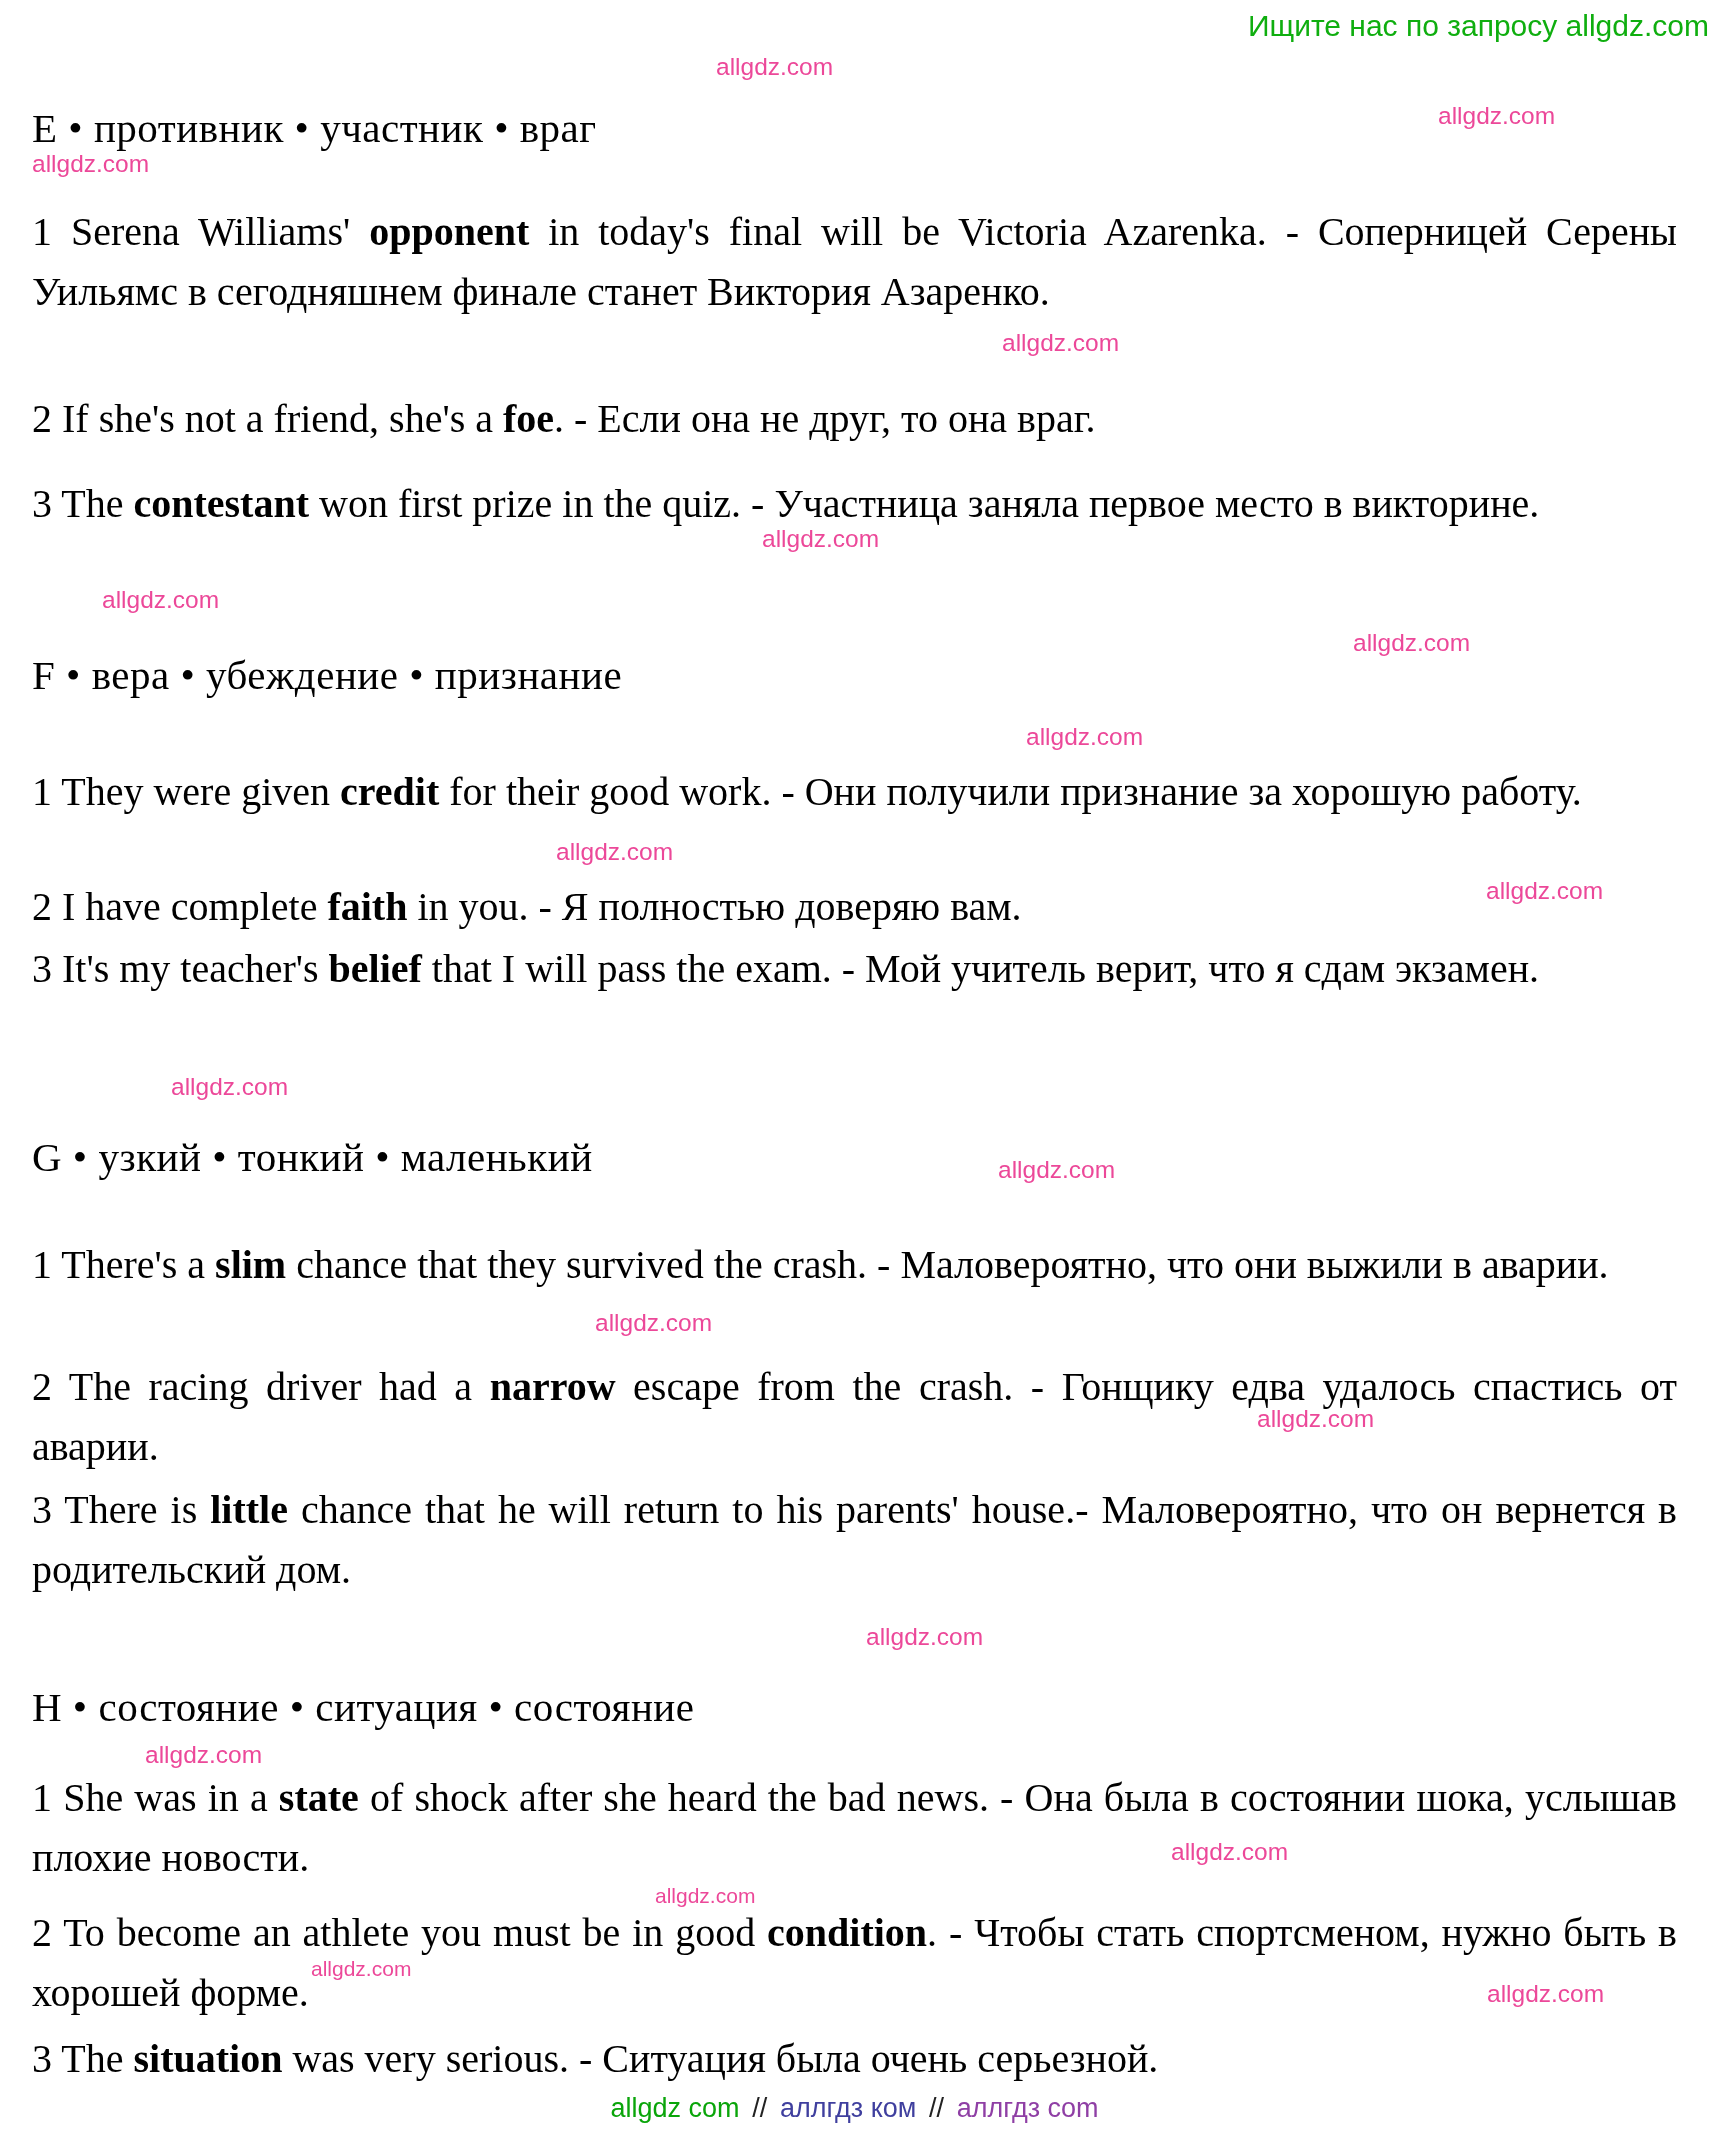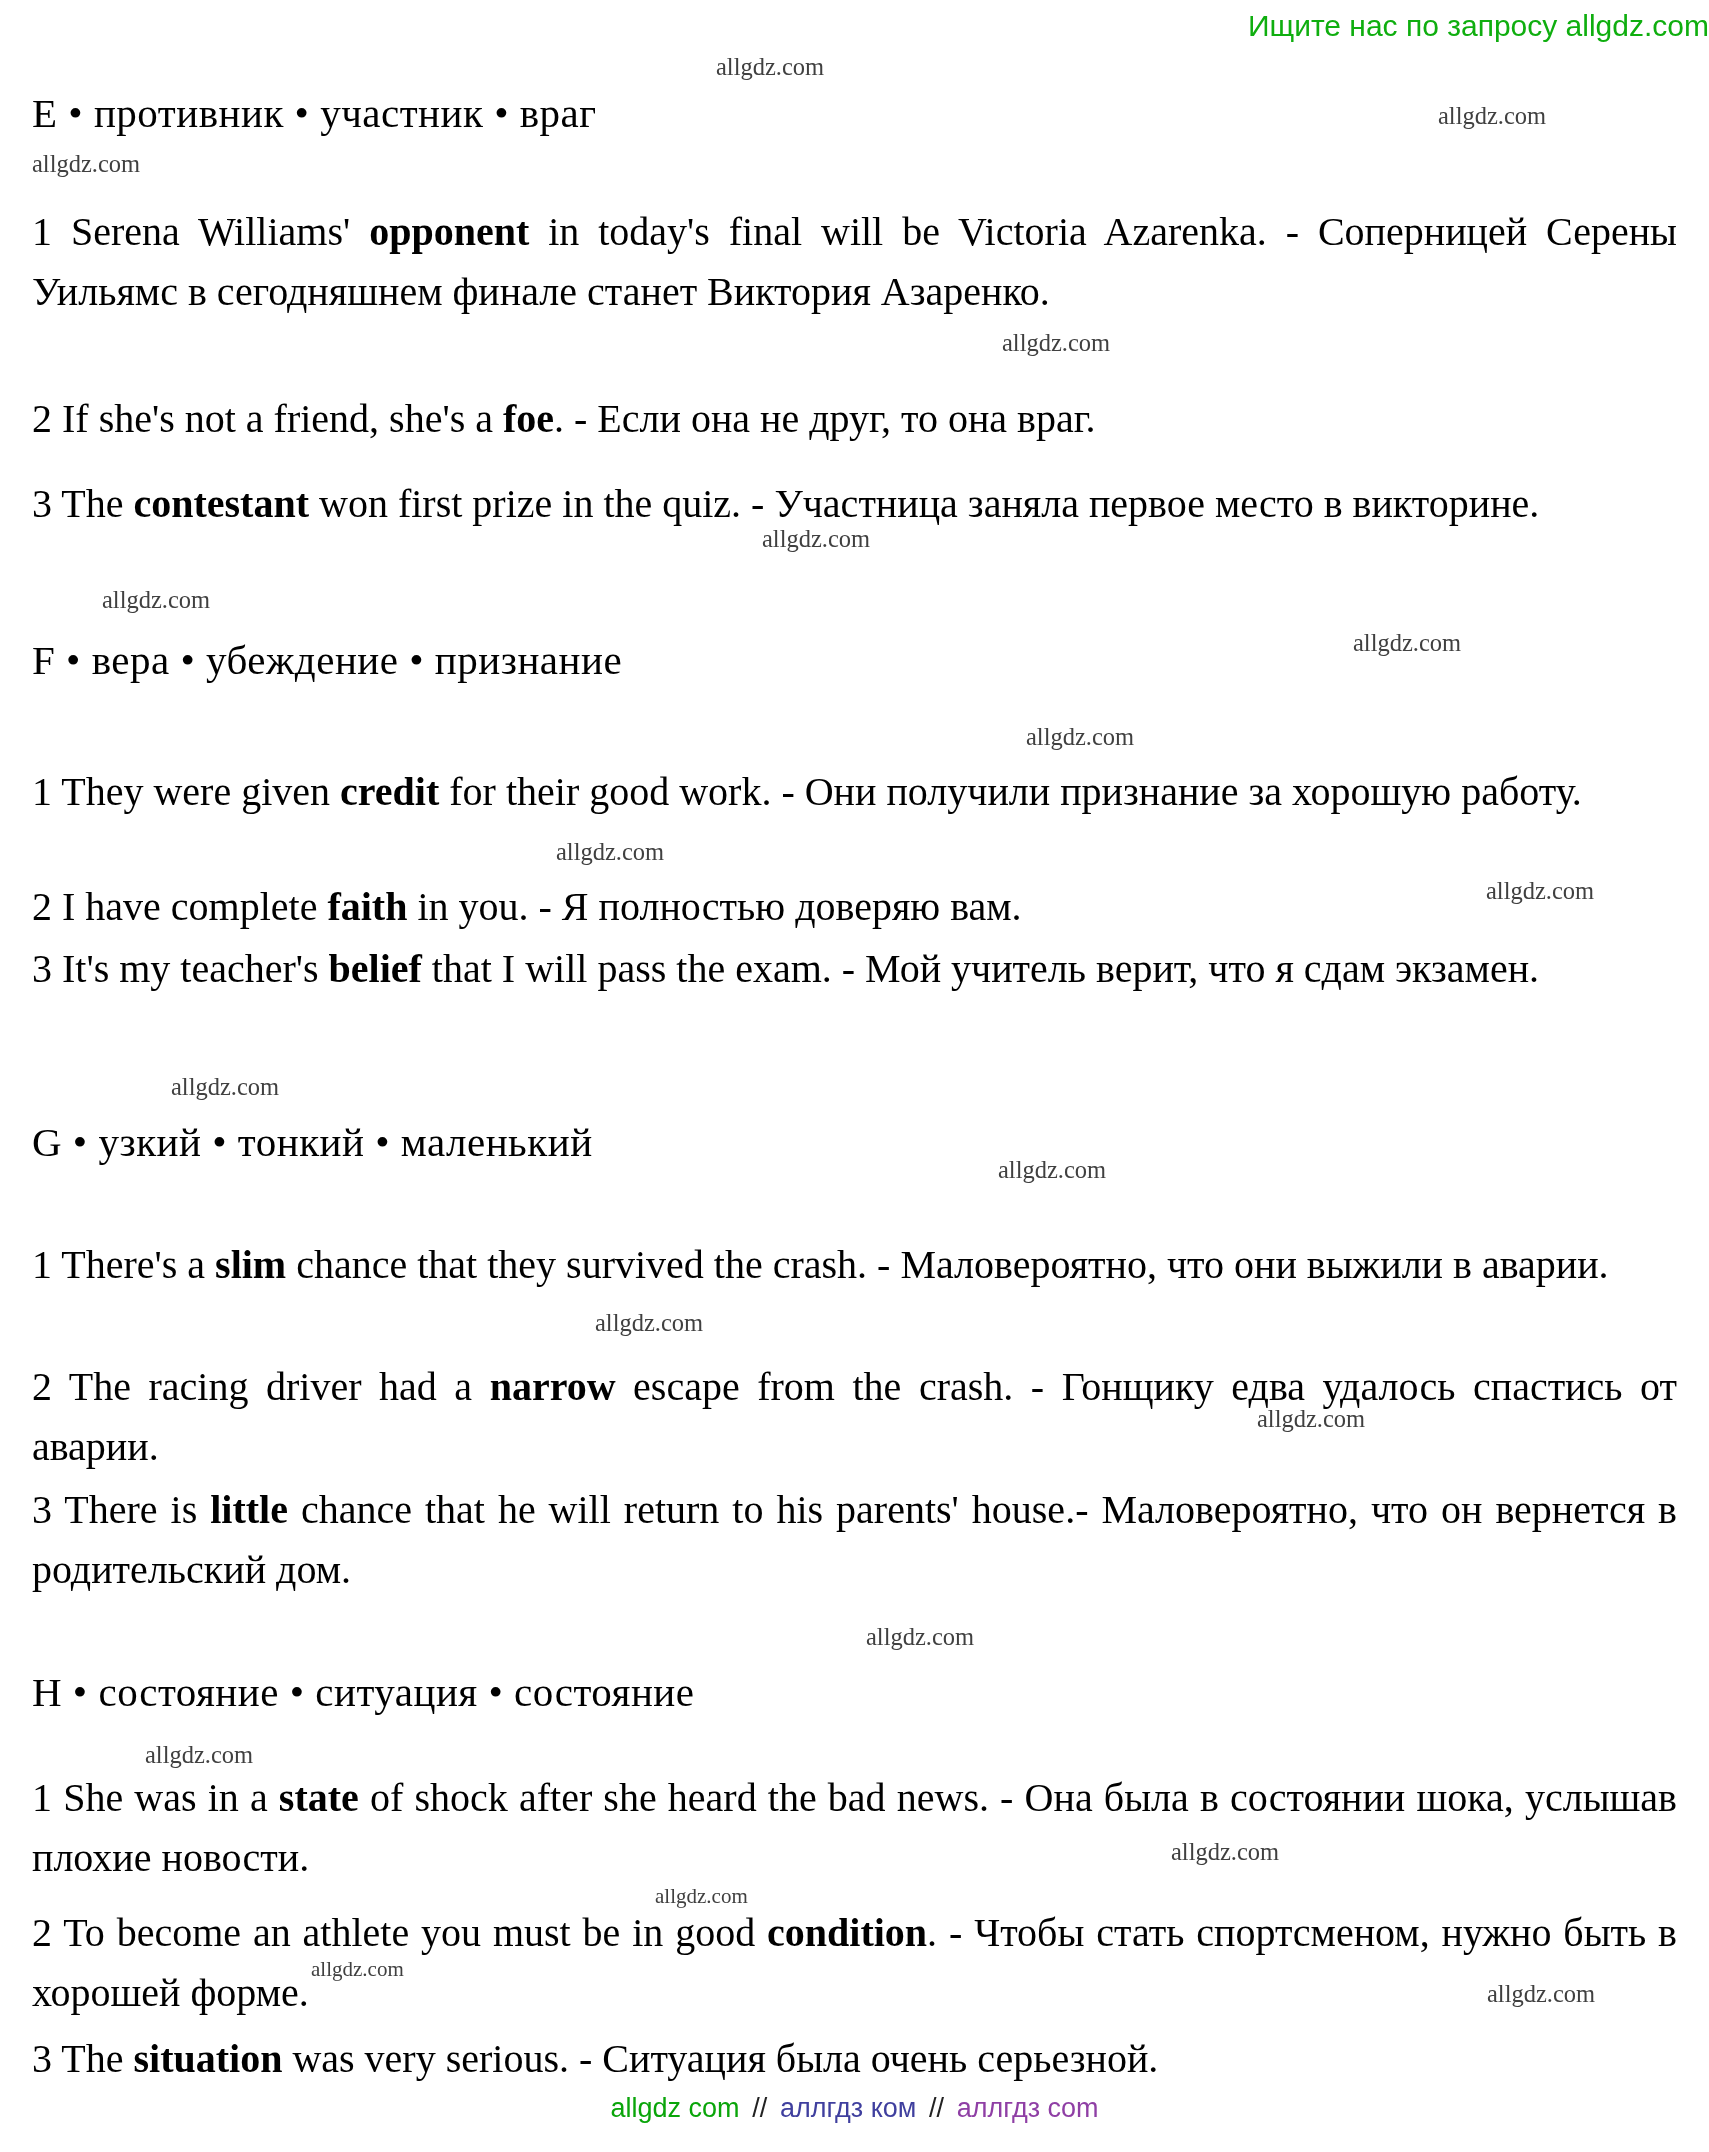--- a/index.html
+++ b/index.html
@@ -16,32 +16,33 @@
   .banner {
     position: absolute;
     top: 9px; left: 0; width: 100%;
     text-align: right;
     font-family: "Liberation Sans", sans-serif;
     font-size: 30px;
     color: #0fae0f;
   }
   .wm {
     position: absolute;
-    font-family: Liberation Serif, serif;
+    font-family: Liberation Sans, sans-serif;
     font-size: 24.5px;
-    color: #404040;
+    color: #ec4899;
     white-space: nowrap;
   }
   .wm.small { font-size: 21px; }
   .hd {
     position: absolute;
     left: 32px; right: 32px;
     font-size: 41px;
     font-weight: normal;
     letter-spacing: 0.5px;
+    margin-top: 15px;
   }
   .para {
     position: absolute;
     left: 32px; right: 32px;
     font-size: 40px;
     line-height: 60px;
     text-align: justify;
   }
   .para b { font-weight: bold; }
   .footer {

